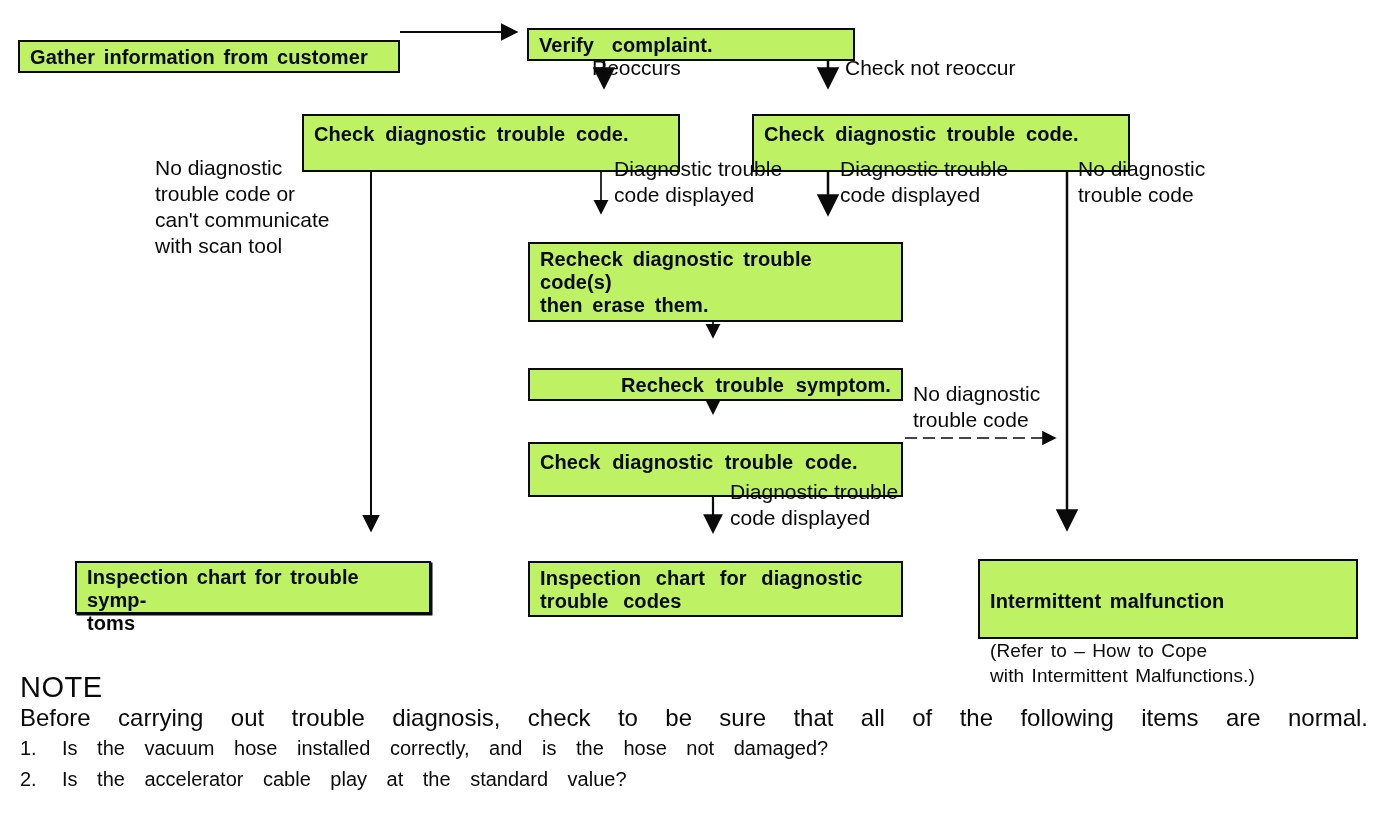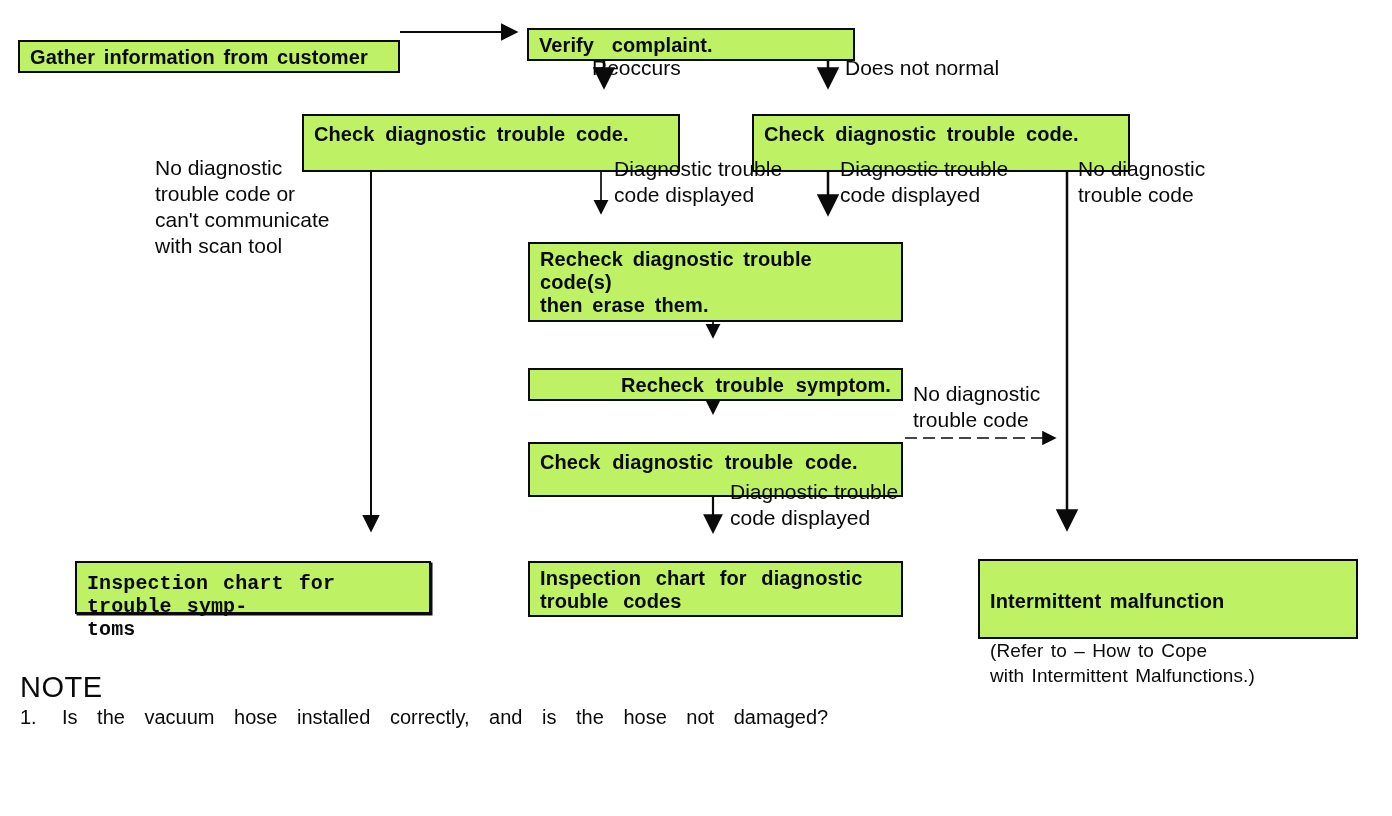--- a/index.html
+++ b/index.html
@@ -79,35 +79,35 @@
 
   <div class="box" style="left:752px;top:90px;width:378px;height:58px;padding-top:6px;word-spacing:5px;">Check diagnostic trouble code.</div>
 
   <div class="box" style="left:528px;top:218px;width:375px;height:80px;line-height:23px;word-spacing:4px;">Recheck diagnostic trouble code(s)
 then erase them.</div>
 
   <div class="box" style="left:528px;top:344px;width:375px;height:33px;padding-top:3px;word-spacing:6px;text-align:right;">Recheck trouble symptom.</div>
 
   <div class="box" style="left:528px;top:418px;width:375px;height:55px;padding-top:6px;word-spacing:6px;">Check diagnostic trouble code.</div>
 
-  <div class="box shadowed" style="left:75px;top:537px;width:356px;height:53px;padding-top:9px;line-height:23px;font-family:Liberation Mono, monospace;">Inspection chart for trouble symp-
+  <div class="box shadowed" style="left:75px;top:537px;width:356px;height:53px;padding-top:3px;line-height:23px;">Inspection chart for trouble symp-
 toms</div>
 
   <div class="box" style="left:528px;top:537px;width:375px;height:56px;padding-top:4px;line-height:23px;word-spacing:9px;">Inspection chart for diagnostic
 trouble codes</div>
 
   <div class="box" style="left:978px;top:535px;width:380px;height:80px;padding-top:4px;">
     <div class="title-line">Intermittent malfunction</div>
     <div class="ref-text">(Refer to – How to Cope
 with Intermittent Malfunctions.)</div>
   </div>
 
   <div class="lbl" style="left:592px;top:55px;">Reoccurs</div>
 
-  <div class="lbl" style="left:845px;top:55px;">Does not normal</div>
+  <div class="lbl" style="left:845px;top:55px;">Check not reoccur</div>
 
   <div class="lbl" style="left:614px;top:156px;">Diagnostic trouble
 code displayed</div>
 
   <div class="lbl" style="left:840px;top:156px;">Diagnostic trouble
 code displayed</div>
 
   <div class="lbl" style="left:1078px;top:156px;">No diagnostic
 trouble code</div>
 
@@ -117,18 +117,22 @@
 with scan tool</div>
 
   <div class="lbl" style="left:913px;top:381px;">No diagnostic
 trouble code</div>
 
   <div class="lbl" style="left:730px;top:479px;">Diagnostic trouble
 code displayed</div>
 
   <div class="note">
     <div class="note-heading">NOTE</div>
+    <div class="note-intro">Before carrying out trouble diagnosis, check to be sure that all of the following items are normal.</div>
     <div class="note-item">
       <span class="num">1.</span><span>Is the vacuum hose installed correctly, and is the hose not damaged?</span>
+    </div>
+    <div class="note-item">
+      <span class="num">2.</span><span>Is the accelerator cable play at the standard value?</span>
     </div>
   </div>
 
 </div>
 
 </body></html>

